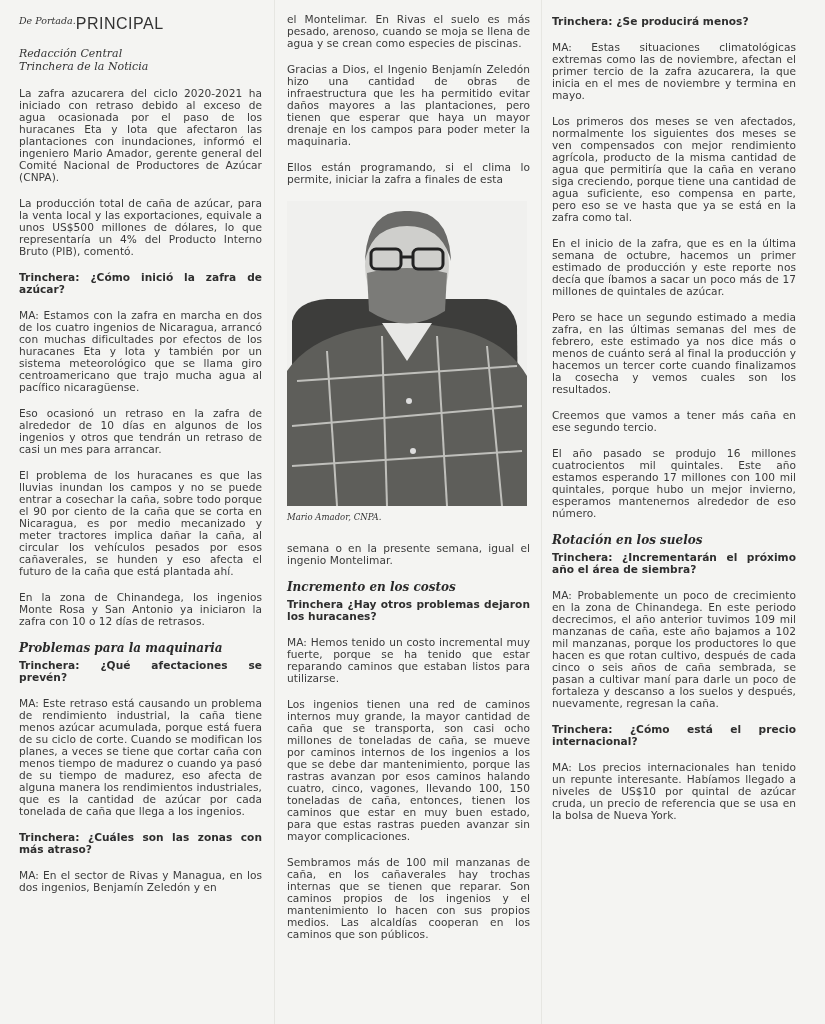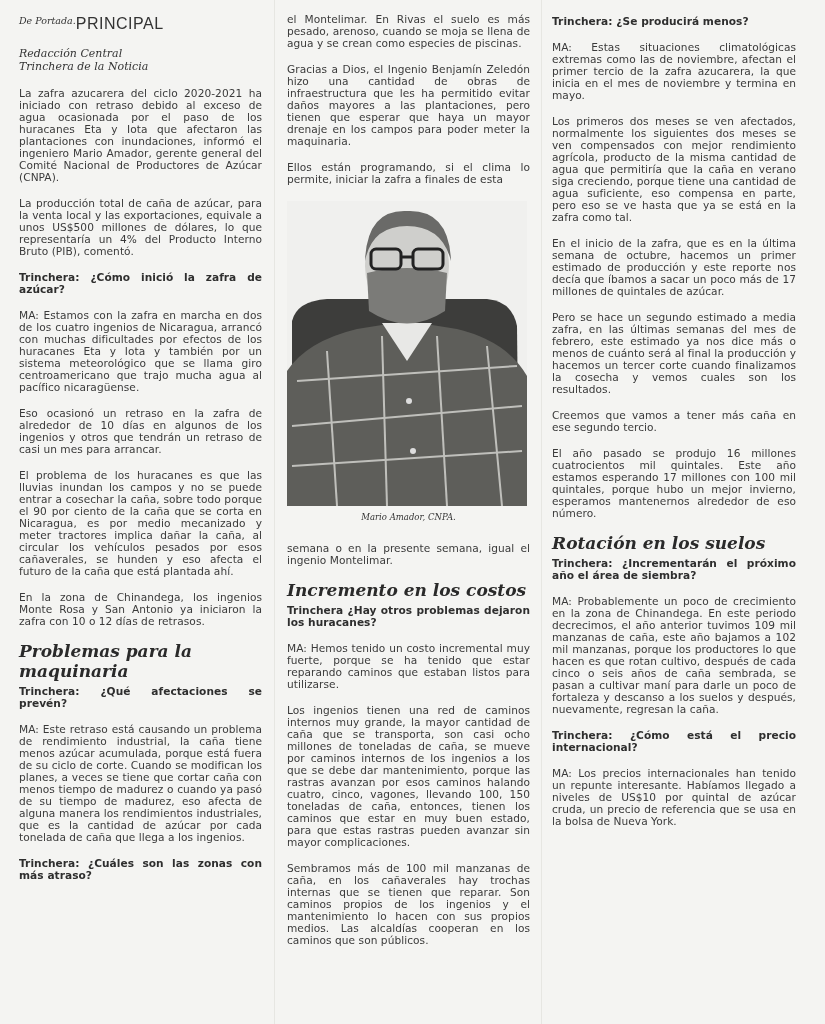--- a/index.html
+++ b/index.html
@@ -19,31 +19,31 @@
     margin: 0 0 14px 0;
     font-size: 10.6px;
     line-height: 12px;
     text-align: justify;
     letter-spacing: 0.05px;
     hyphens: none;
   }
   .q { font-weight: bold; color: #2e2e2e; }
   .sub {
     font-family: "DejaVu Serif", serif; font-style: italic; font-weight: bold;
-    font-size: 17px; color: #2a2a2a; margin: 0 0 4px 0;
+    font-size: 12px; color: #2a2a2a; margin: 0 0 4px 0;
   }
   .kicker { display:flex; align-items: flex-start; margin-top: 15px; margin-bottom: 14px; }
   .kicker .small { font-family: "DejaVu Serif", serif; font-style: italic; font-size: 9.5px; color:#333; }
   .kicker .big { font-family: Liberation Sans, sans-serif; font-size: 16px; color:#333; letter-spacing: 0.5px; }
   .byline { font-family: "DejaVu Serif", serif; font-style: italic; font-size: 11px; line-height: 13px; color:#333; margin-bottom: 14px; }
   .photo {
     width: 240px; height: 305px; margin-top: 10px;
     background: #8d8d8a; position: relative; overflow: hidden;
   }
-  .caption { font-family: "DejaVu Serif", serif; font-style: italic; font-size: 8.5px; text-align: center; color:#333; margin: 6px 0 20px 0; }
+  .caption { font-family: "DejaVu Serif", serif; font-style: italic; font-size: 8.5px; text-align: left; color:#333; margin: 6px 0 20px 0; }
 </style>
 </head>
 <body>
 
 <div class="page">
   <div class="gutter" style="left:274px"></div>
   <div class="gutter" style="left:541px"></div>
 
   <div class="col c1">
     <div class="kicker">
@@ -58,20 +58,21 @@
     <p>La producción total de caña de azúcar, para la venta local y las exportaciones, equivale a unos US$500 millones de dólares, lo que representaría un 4% del Producto Interno Bruto (PIB), comentó.</p>
     <p class="q">Trinchera: ¿Cómo inició la zafra de azúcar?</p>
     <p>MA: Estamos con la zafra en marcha en dos de los cuatro ingenios de Nicaragua, arrancó con muchas dificultades por efectos de los huracanes Eta y Iota y también por un sistema meteorológico que se llama giro centroamericano que trajo mucha agua al pacífico nicaragüense.</p>
     <p>Eso ocasionó un retraso en la zafra de alrededor de 10 días en algunos de los ingenios y otros que tendrán un retraso de casi un mes para arrancar.</p>
     <p>El problema de los huracanes es que las lluvias inundan los campos y no se puede entrar a cosechar la caña, sobre todo porque el 90 por ciento de la caña que se corta en Nicaragua, es por medio mecanizado y meter tractores implica dañar la caña, al circular los vehículos pesados por esos cañaverales, se hunden y eso afecta el futuro de la caña que está plantada ahí.</p>
     <p>En la zona de Chinandega, los ingenios Monte Rosa y San Antonio ya iniciaron la zafra con 10 o 12 días de retrasos.</p>
     <div class="sub">Problemas para la maquinaria</div>
     <p class="q">Trinchera: ¿Qué afectaciones se prevén?</p>
     <p>MA: Este retraso está causando un problema de rendimiento industrial, la caña tiene menos azúcar acumulada, porque está fuera de su ciclo de corte. Cuando se modifican los planes, a veces se tiene que cortar caña con menos tiempo de madurez o cuando ya pasó de su tiempo de madurez, eso afecta de alguna manera los rendimientos industriales, que es la cantidad de azúcar por cada tonelada de caña que llega a los ingenios.</p>
     <p class="q">Trinchera: ¿Cuáles son las zonas con más atraso?</p>
+    <p>MA: En el sector de Rivas y Managua, en los dos ingenios, Benjamín Zeledón y en</p>
   </div>
 
   <div class="col c2" style="top:13px">
     <p>el Montelimar. En Rivas el suelo es más pesado, arenoso, cuando se moja se llena de agua y se crean como especies de piscinas.</p>
     <p>Gracias a Dios, el Ingenio Benjamín Zeledón hizo una cantidad de obras de infraestructura que les ha permitido evitar daños mayores a las plantaciones, pero tienen que esperar que haya un mayor drenaje en los campos para poder meter la maquinaria.</p>
     <p style="margin-bottom:16px">Ellos están programando, si el clima lo permite, iniciar la zafra a finales de esta</p>
     <div class="photo">
       <svg width="240" height="305" viewBox="0 0 240 305">
         <rect width="240" height="305" fill="#f0f0ee"></rect>
 

